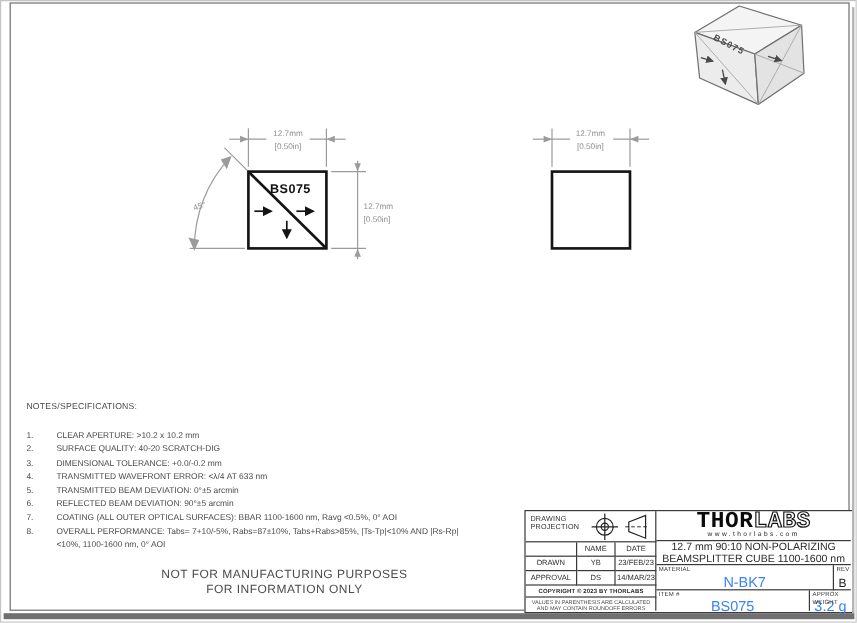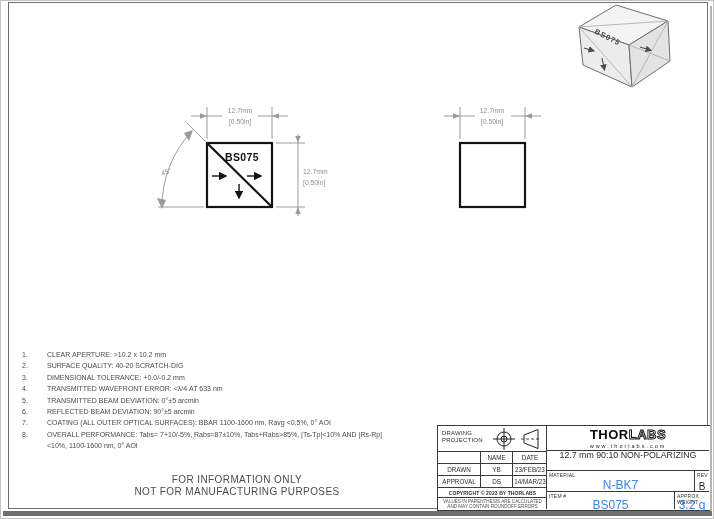--- a/index.html
+++ b/index.html
@@ -32,25 +32,25 @@
   #tb .abs{position:absolute;box-sizing:border-box;}
   .b-r{border-right:1px solid #3a3a3a;} .b-b{border-bottom:1px solid #3a3a3a;}
   .b-l{border-left:1px solid #3a3a3a;}
   .cell{display:flex;align-items:center;justify-content:center;}
   .small-lbl{position:absolute;left:2px;top:1px;font-size:5px;letter-spacing:.2px;color:#333;}
   #proj-label{font-size:6px;line-height:6.5px;letter-spacing:.2px;width:44px;padding:4px 0 0 4px;}
   .tbl-txt{font-size:6.3px;}
   #copyright{font-size:5px;font-weight:bold;letter-spacing:.1px;}
   #disclaimer{font-size:4.6px;line-height:5.2px;text-align:center;color:#4f4f51;padding-top:1px;}
   #logo{display:flex;flex-direction:column;align-items:center;justify-content:center;height:100%;}
-  #logo .word{font-size:13px;font-weight:900;letter-spacing:.5px;line-height:15px;color:#0a0a0a;}
+  #logo .word{font-size:19px;font-weight:900;letter-spacing:.5px;line-height:15px;color:#0a0a0a;font-family:Liberation Mono, monospace;}
   #logo .word .outline{color:#fff;-webkit-text-stroke:1px #111;}
   #logo .url{font-size:5.5px;letter-spacing:2px;color:#1d1d1d;margin-top:1px;}
   #dwg-title{font-size:8.8px;line-height:9.6px;text-align:center;color:#2b2b2d;
-             display:flex;flex-direction:row;justify-content:center;height:100%;}
+             display:flex;flex-direction:column;justify-content:center;height:100%;}
   .big-val{font-size:12px;color:#3b82f6;}
   .mid-val{font-size:10px;color:#1f1f21;}
 </style>
 </head>
 <body>
 
 <div id="page">
   <div id="sheet-frame"></div>
 
   <svg id="drawing" width="714" height="420" viewBox="0 0 714 420">
@@ -139,20 +139,21 @@
       <text x="594" y="33" transform="rotate(27 594 33)" font-size="7.5" font-weight="600" letter-spacing="1" fill="#4a4a4a">BS075</text>
       <g stroke="#4a4a4a" stroke-width="1.1" fill="none">
         <line x1="584" y1="48" x2="594" y2="51" marker-end="url(#ahc)"></line>
         <line x1="640" y1="47" x2="651" y2="50.5" marker-end="url(#ahc)"></line>
         <line x1="602" y1="58" x2="604.5" y2="70" marker-end="url(#ahc)"></line>
       </g>
     </g>
   </svg>
 
   <div id="notes">
+    <div class="nt">NOTES/SPECIFICATIONS:</div>
     <div class="list">
       <div class="note-row">
           <span class="note-num">1.</span>
           <span class="note-text">CLEAR APERTURE: &gt;10.2 x 10.2 mm</span>
         </div>
       <div class="note-row">
           <span class="note-num">2.</span>
           <span class="note-text">SURFACE QUALITY: 40-20 SCRATCH-DIG</span>
         </div>
       <div class="note-row">
@@ -176,22 +177,22 @@
           <span class="note-text">COATING (ALL OUTER OPTICAL SURFACES): BBAR 1100-1600 nm, Ravg &lt;0.5%, 0° AOI</span>
         </div>
       <div class="note-row">
           <span class="note-num">8.</span>
           <span class="note-text">OVERALL PERFORMANCE: Tabs= 7+10/-5%, Rabs=87±10%, Tabs+Rabs&gt;85%, |Ts-Tp|&lt;10% AND |Rs-Rp|&lt;10%, 1100-1600 nm, 0° AOI</span>
         </div>
     </div>
   </div>
 
   <div id="footer">
+    <div>NOT FOR MANUFACTURING PURPOSES</div>
     <div>FOR INFORMATION ONLY</div>
-    <div>NOT FOR MANUFACTURING PURPOSES</div>
   </div>
 
   <div id="tb">
 
     <div class="abs b-r" style="left:0;top:0;width:109px;height:83px;">
       <div class="abs b-b" style="left:0;top:0;width:109px;height:26px;">
         <div id="proj-label">DRAWING PROJECTION</div>
         <svg class="abs" style="left:54px;top:1px;" width="52" height="24" viewBox="0 0 52 24">
           <g stroke="#222" stroke-width="1" fill="none">
             <circle cx="12" cy="12" r="7"></circle>
@@ -231,20 +232,21 @@
     <div class="abs" style="left:109px;top:0;width:162px;height:83px;">
       <div class="abs b-b" style="left:0;top:0;width:162px;height:25px;">
         <div id="logo">
           <div class="word"><span>THOR</span><span class="outline">LABS</span></div>
           <div class="url">www.thorlabs.com</div>
         </div>
       </div>
       <div class="abs b-b" style="left:0;top:25px;width:162px;height:20px;">
         <div id="dwg-title">
           <div>12.7 mm 90:10 NON-POLARIZING</div>
+          <div>BEAMSPLITTER CUBE 1100-1600 nm</div>
         </div>
       </div>
       <div class="abs b-b" style="left:0;top:45px;width:147px;height:21px;">
         <span class="small-lbl">MATERIAL</span>
         <div class="cell big-val" style="height:100%;padding-top:4px;">N-BK7</div>
       </div>
       <div class="abs b-b b-l" style="left:147px;top:45px;width:15px;height:21px;">
         <span class="small-lbl" style="left:2px;">REV</span>
         <div class="cell mid-val" style="height:100%;padding-top:5px;">B</div>
       </div>

